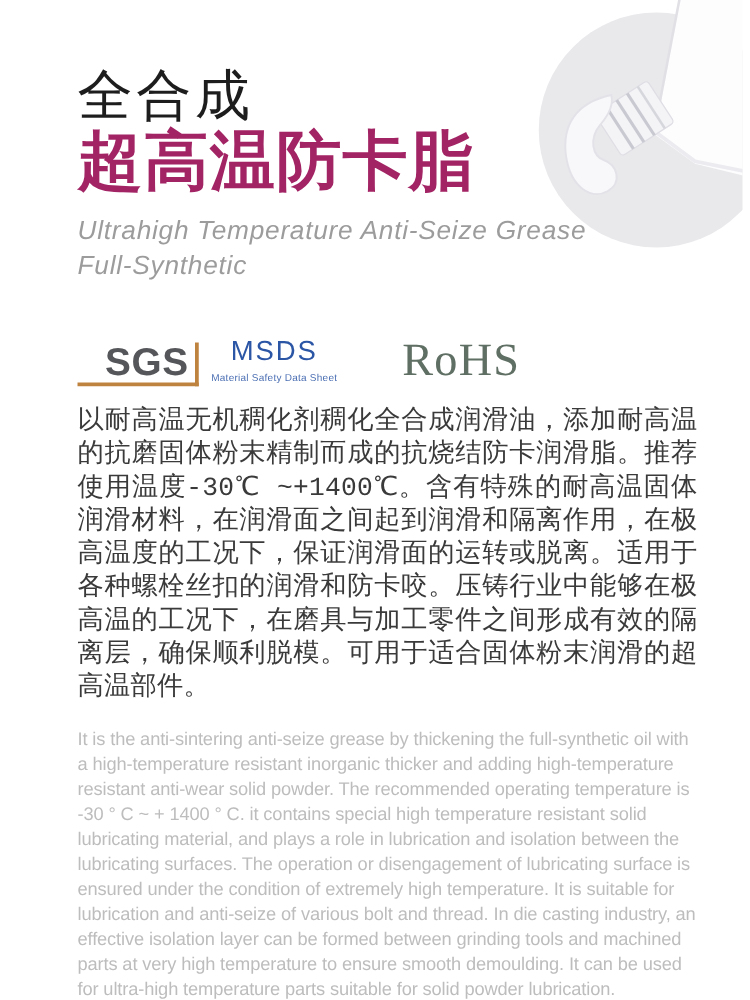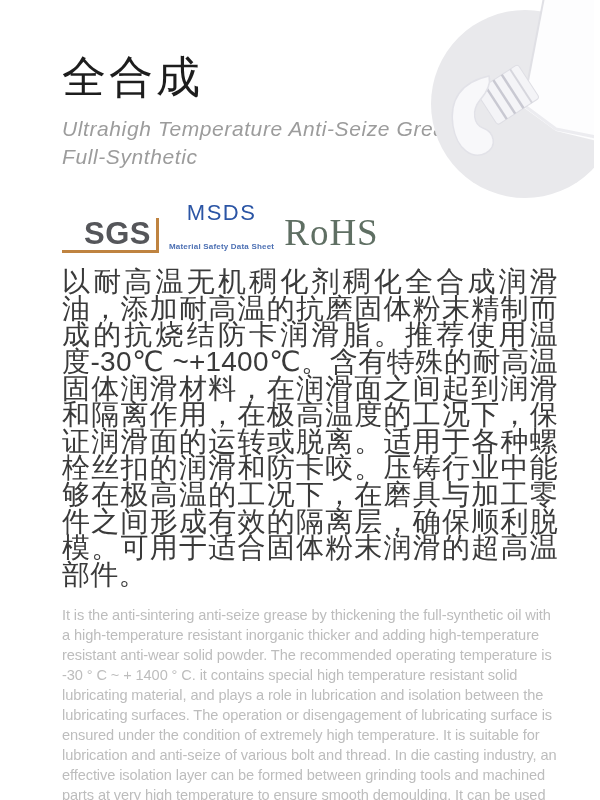--- a/index.html
+++ b/index.html
@@ -71,45 +71,47 @@
   }
   .msds-box { text-align: center; padding-bottom: 2px; }
   .msds-main {
     font-size: 22px;
     font-weight: 400;
     letter-spacing: 1.5px;
     color: var(--msds-blue, #2b55a5);
     line-height: 1;
   }
   .msds-sub {
-    margin-top: 18px;
+    margin-top: 6px;
     font-size: 8px;
-    font-weight: 700;
+    font-weight: 400;
     letter-spacing: 0.2px;
     color: var(--msds-blue, #2b55a5);
     opacity: 0.85;
     white-space: nowrap;
   }
   .rohs-text {
     font-family: "Liberation Serif", "DejaVu Serif", serif;
     font-size: 37px;
     font-weight: 400;
     letter-spacing: 1px;
     color: var(--rohs-green, #5f6f63);
     line-height: 0.95;
     padding-bottom: 3px;
+    margin-left: 42px;
   }
   .desc-cn {
     margin-top: 16px;
     width: 496px;
-    font-size: 28px;
+    font-size: 21px;
     line-height: 26.6px;
     letter-spacing: 0.2px;
     text-align: justify;
     color: var(--cn-text, #3a3a3a);
+    font-family: Liberation Mono, monospace;
   }
   .desc-en {
     margin-top: 17px;
     width: 496px;
     font-size: 14.6px;
     line-height: 20px;
     letter-spacing: -0.1px;
     text-align: left;
     color: var(--en-text, #bdbdbd);
   }
@@ -132,20 +134,21 @@
       <line x1="95" y1="74" x2="95" y2="114" stroke="#c9c9d2" stroke-width="2.5"></line>
       <line x1="105" y1="74" x2="105" y2="114" stroke="#c9c9d2" stroke-width="2.5"></line>
       <line x1="115" y1="74" x2="115" y2="114" stroke="#d6d6dd" stroke-width="2"></line>
     </g>
 
     <path d="M80,76 C52,82 40,100 44,126 C48,150 64,160 77,153 C89,146 85,132 74,128 C65,125 62,111 71,100 C78,92 82,84 80,76 Z" fill="#f8f8fa" stroke="#e2e2e8" stroke-width="1.5"></path>
   </svg>
 
   <h1 class="title-block">
     <span class="title-line1">全合成</span>
+    <span class="title-line2">超高温防卡脂</span>
   </h1>
 
   <div class="subtitle">
     <div>Ultrahigh Temperature Anti-Seize Grease</div>
     <div>Full-Synthetic</div>
   </div>
 
   <div class="certs">
     <div class="sgs-box">
       <span class="sgs-text">SGS</span>

